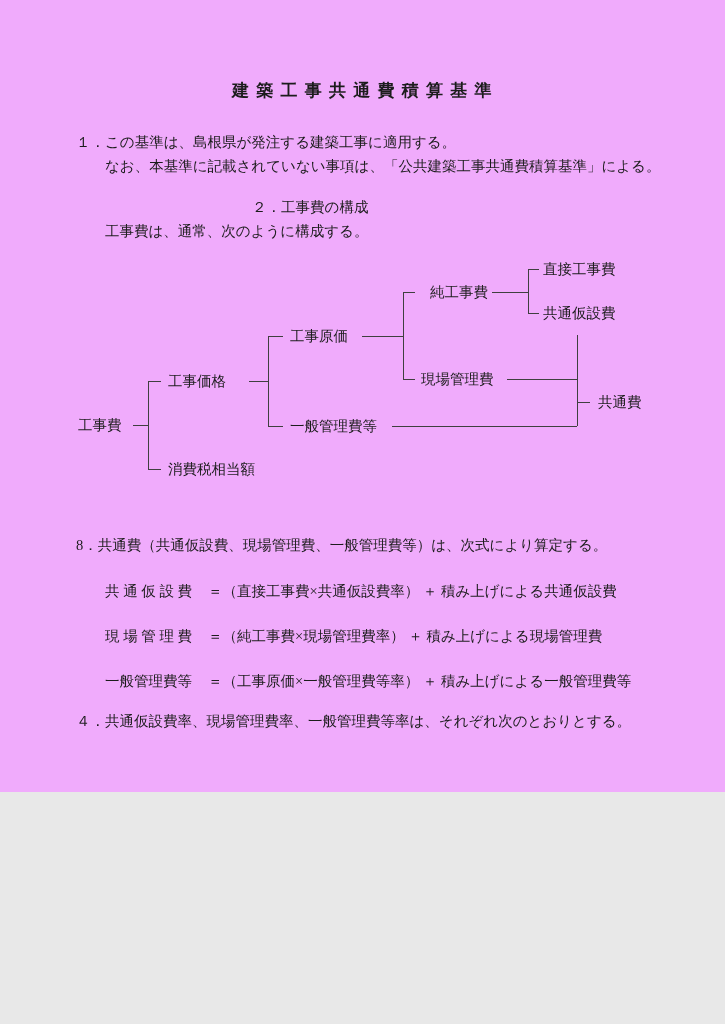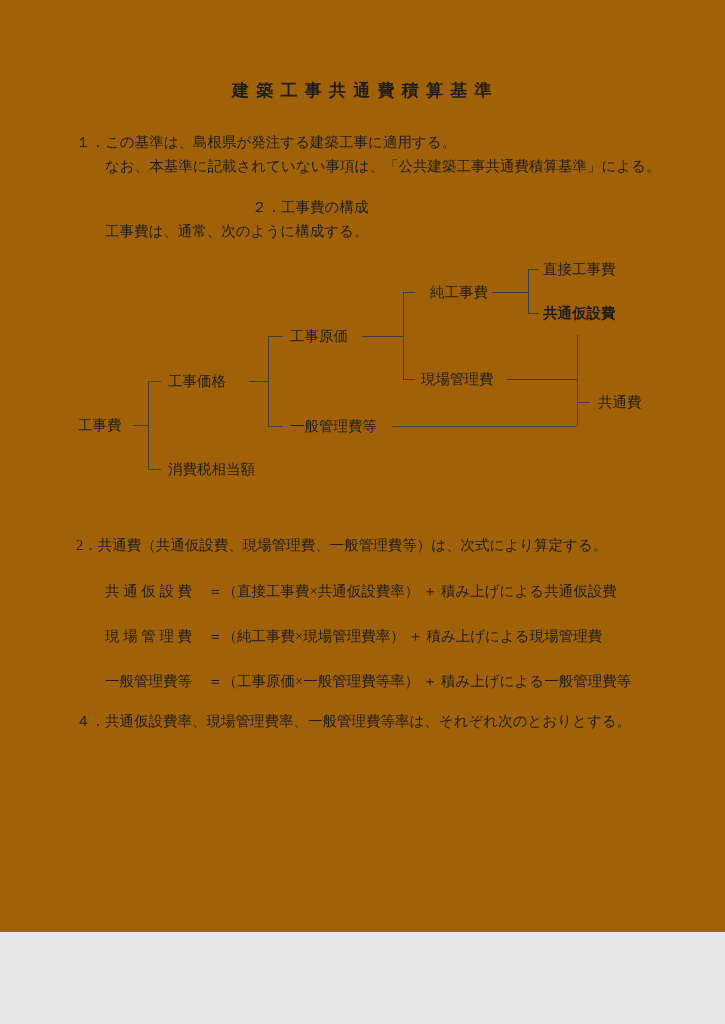--- a/index.html
+++ b/index.html
@@ -3,23 +3,23 @@
 <meta charset="utf-8">
 <style>
   html, body {
     margin: 0;
     padding: 0;
     background: #e8e8e8;
   }
   .page {
     position: relative;
     width: 725px;
-    height: 932px;
+    height: 792px;
     margin: 0 auto;
-    background: #a16207;
+    background: #f0abfc;
     font-family: "Liberation Serif", "DejaVu Serif", serif;
     color: #1c1c1c;
     overflow: hidden;
   }
   .doc-title {
     position: absolute;
     top: 81px;
     left: 0;
     width: 100%;
     margin: 0;
@@ -66,21 +66,21 @@
     white-space: nowrap;
   }
   .n-koujihi            { left: 78px;  top: 167px; }
   .n-kouji-kakaku       { left: 168px; top: 123px; }
   .n-shouhizei          { left: 168px; top: 211px; }
   .n-kouji-genka        { left: 290px; top: 78px;  }
   .n-ippan-kanrihi      { left: 290px; top: 168px; }
   .n-jun-koujihi        { left: 430px; top: 34px;  }
   .n-genba-kanrihi      { left: 421px; top: 121px; }
   .n-chokusetsu         { left: 543px; top: 11px;  }
-  .n-kyoutsuu-kasetsu   { left: 543px; top: 55px; font-weight: bold;  }
+  .n-kyoutsuu-kasetsu   { left: 543px; top: 55px;  }
   .n-kyoutsuuhi         { left: 598px; top: 144px; }
 
   .formula {
     position: absolute;
     left: 105px;
     font-size: 14.5px;
     line-height: 16px;
     white-space: nowrap;
     display: flex;
   }
@@ -144,21 +144,21 @@
     <div class="node n-shouhizei">消費税相当額</div>
     <div class="node n-kouji-genka">工事原価</div>
     <div class="node n-ippan-kanrihi">一般管理費等</div>
     <div class="node n-jun-koujihi">純工事費</div>
     <div class="node n-genba-kanrihi">現場管理費</div>
     <div class="node n-chokusetsu">直接工事費</div>
     <div class="node n-kyoutsuu-kasetsu">共通仮設費</div>
     <div class="node n-kyoutsuuhi">共通費</div>
   </div>
 
-  <div class="para single p3">2．共通費（共通仮設費、現場管理費、一般管理費等）は、次式により算定する。</div>
+  <div class="para single p3">8．共通費（共通仮設費、現場管理費、一般管理費等）は、次式により算定する。</div>
 
   <div class="formula f1">
     <span class="f-label">共 通 仮 設 費</span>
     <span class="f-body">＝（直接工事費×共通仮設費率） ＋ 積み上げによる共通仮設費</span>
   </div>
   <div class="formula f2">
     <span class="f-label">現 場 管 理 費</span>
     <span class="f-body">＝（純工事費×現場管理費率） ＋ 積み上げによる現場管理費</span>
   </div>
   <div class="formula f3">

